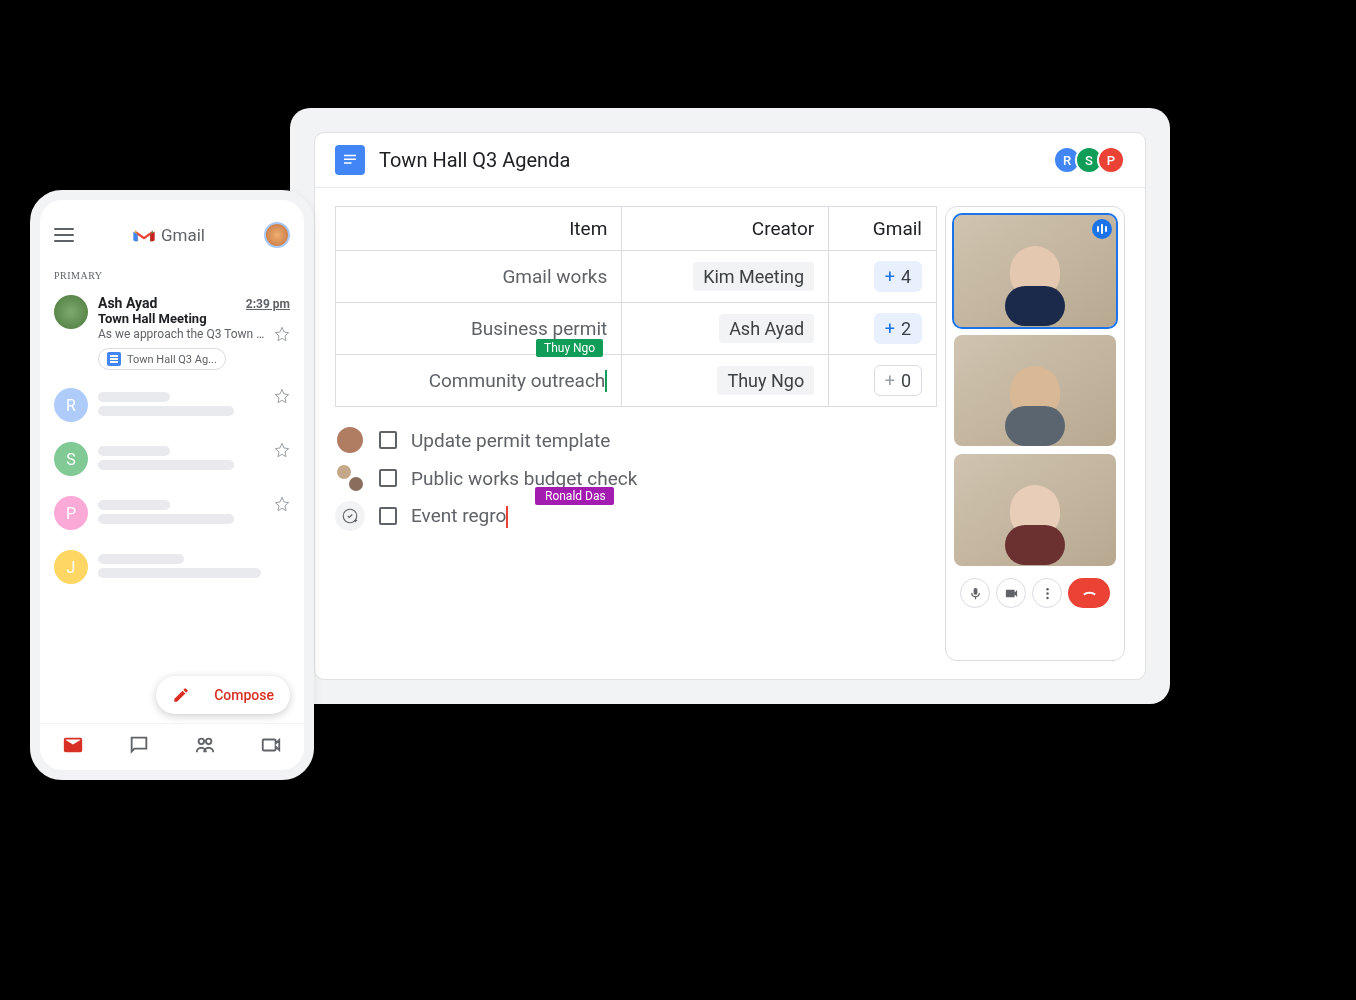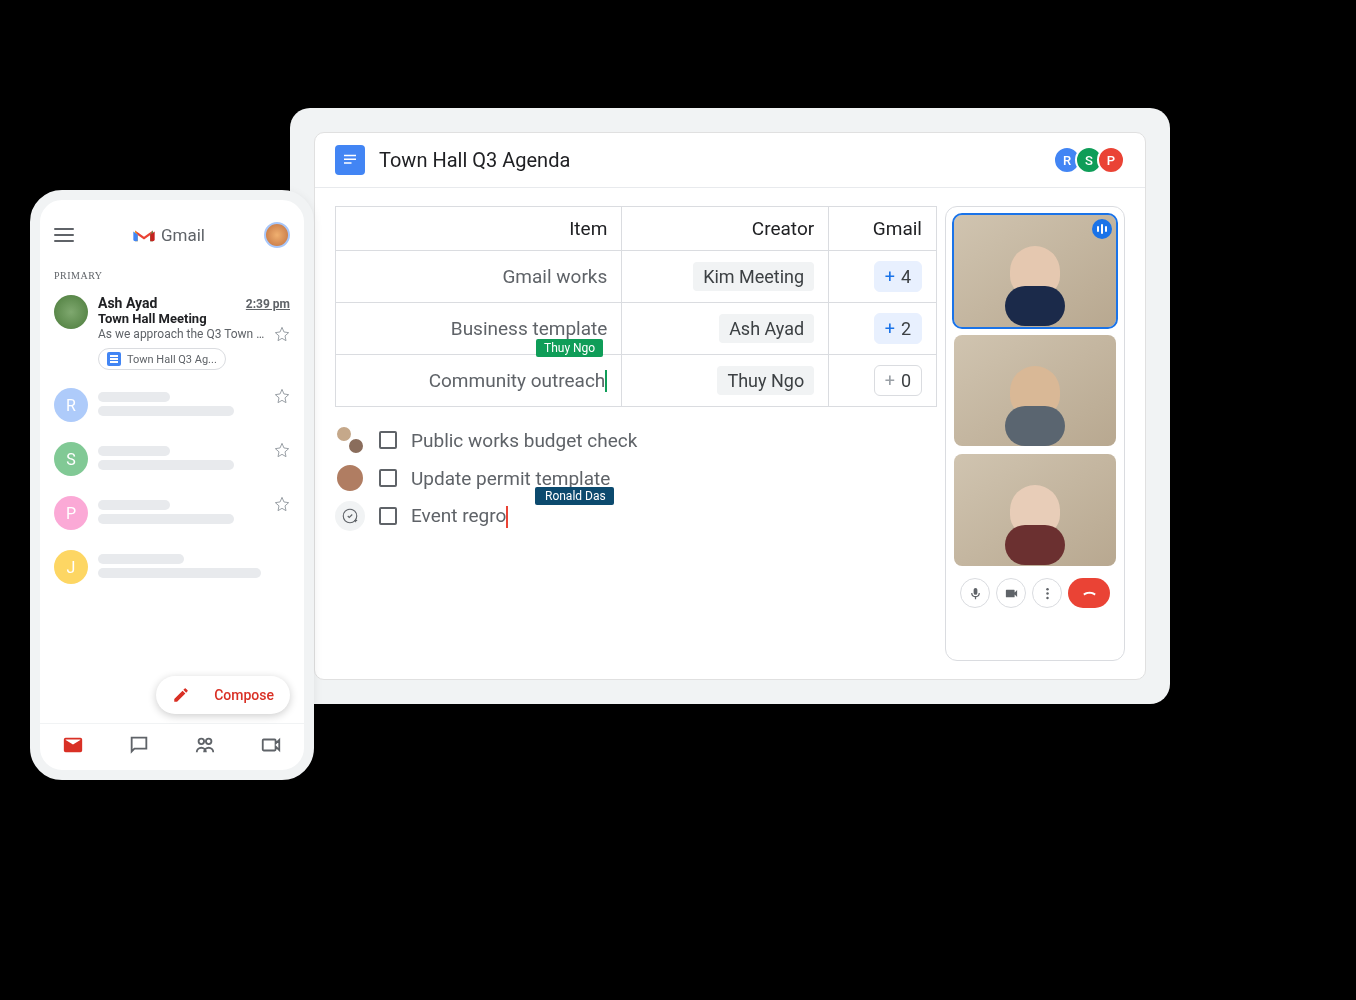--- a/index.html
+++ b/index.html
@@ -58,21 +58,21 @@
   font-size: 18px; color: #3c4043;
 }
 .vote-chip.active { background: #e8f0fe; border-color: #e8f0fe; }
 .vote-plus { color: #1a73e8; font-weight: 400; }
 .vote-chip.inactive .vote-plus { color: #9aa0a6; }
 .cursor-tag {
   position: absolute; font-size: 12px; color: #fff;
   padding: 2px 8px; border-radius: 2px;
 }
 .cursor-green { background: #0f9d58; }
-.cursor-red   { background: #0c4a6e; padding-left: 10px; }
+.cursor-red   { background: #a21caf; padding-left: 10px; }
 .cursor-line  { display: inline-block; width: 2px; height: 22px; vertical-align: middle; }
 .rel { position: relative; }
 
 .next-steps-h { font-size: 17px; font-weight: 700; color: #202124; margin: 6px 0 10px; }
 .ns-row { display: flex; align-items: center; gap: 14px; margin: 8px 0; }
 .ns-assign {
   width: 30px; height: 30px; border-radius: 50%; background: #f1f3f4;
   display: flex; align-items: center; justify-content: center; flex-shrink: 0;
 }
 .ns-assign svg { width: 18px; height: 18px; stroke: #5f6368; fill: none; stroke-width: 1.5; }
@@ -215,21 +215,21 @@
           </tr>
           <tr>
             <td>Gmail works</td>
             <td><span class="creator-chip">Kim Meeting</span></td>
             <td><span class="vote-chip active">
                     <span class="vote-plus">+</span>
                     <span>4</span>
                   </span></td>
           </tr>
           <tr>
-            <td>Business template</td>
+            <td>Business permit</td>
             <td><span class="creator-chip">Ash Ayad</span></td>
             <td><span class="vote-chip active">
                     <span class="vote-plus">+</span>
                     <span>2</span>
                   </span></td>
           </tr>
           <tr>
             <td class="rel">
               <span>Community outreach</span><span class="cursor-line" style="background:#0f9d58"></span>
               <span class="cursor-tag cursor-green" style="top:-16px;left:200px">Thuy Ngo</span>
@@ -238,31 +238,31 @@
             <td><span class="vote-chip inactive">
                     <span class="vote-plus">+</span>
                     <span>0</span>
                   </span></td>
           </tr>
         </tbody>
           </table>
 
 
         <div class="ns-row">
+          <div class="ns-avatar-single"></div>
+          <div class="ns-check"></div>
+          <div class="ns-text">Update permit template</div>
+        </div>
+        <div class="ns-row">
           <div class="ns-avatar-pair">
               <span></span>
               <span></span>
             </div>
           <div class="ns-check"></div>
           <div class="ns-text">Public works budget check</div>
-        </div>
-        <div class="ns-row">
-          <div class="ns-avatar-single"></div>
-          <div class="ns-check"></div>
-          <div class="ns-text">Update permit template</div>
         </div>
         <div class="ns-row rel">
           <div class="ns-assign">
             <svg viewBox="0 0 24 24">
                 <circle cx="12" cy="12" r="9"></circle>
                 <path d="M9 12l2 2 4-4"></path>
                 <path d="M18 18l3 0m-1.5-1.5v3" stroke-linecap="round"></path>
               </svg>
           </div>
           <div class="ns-check"></div>

